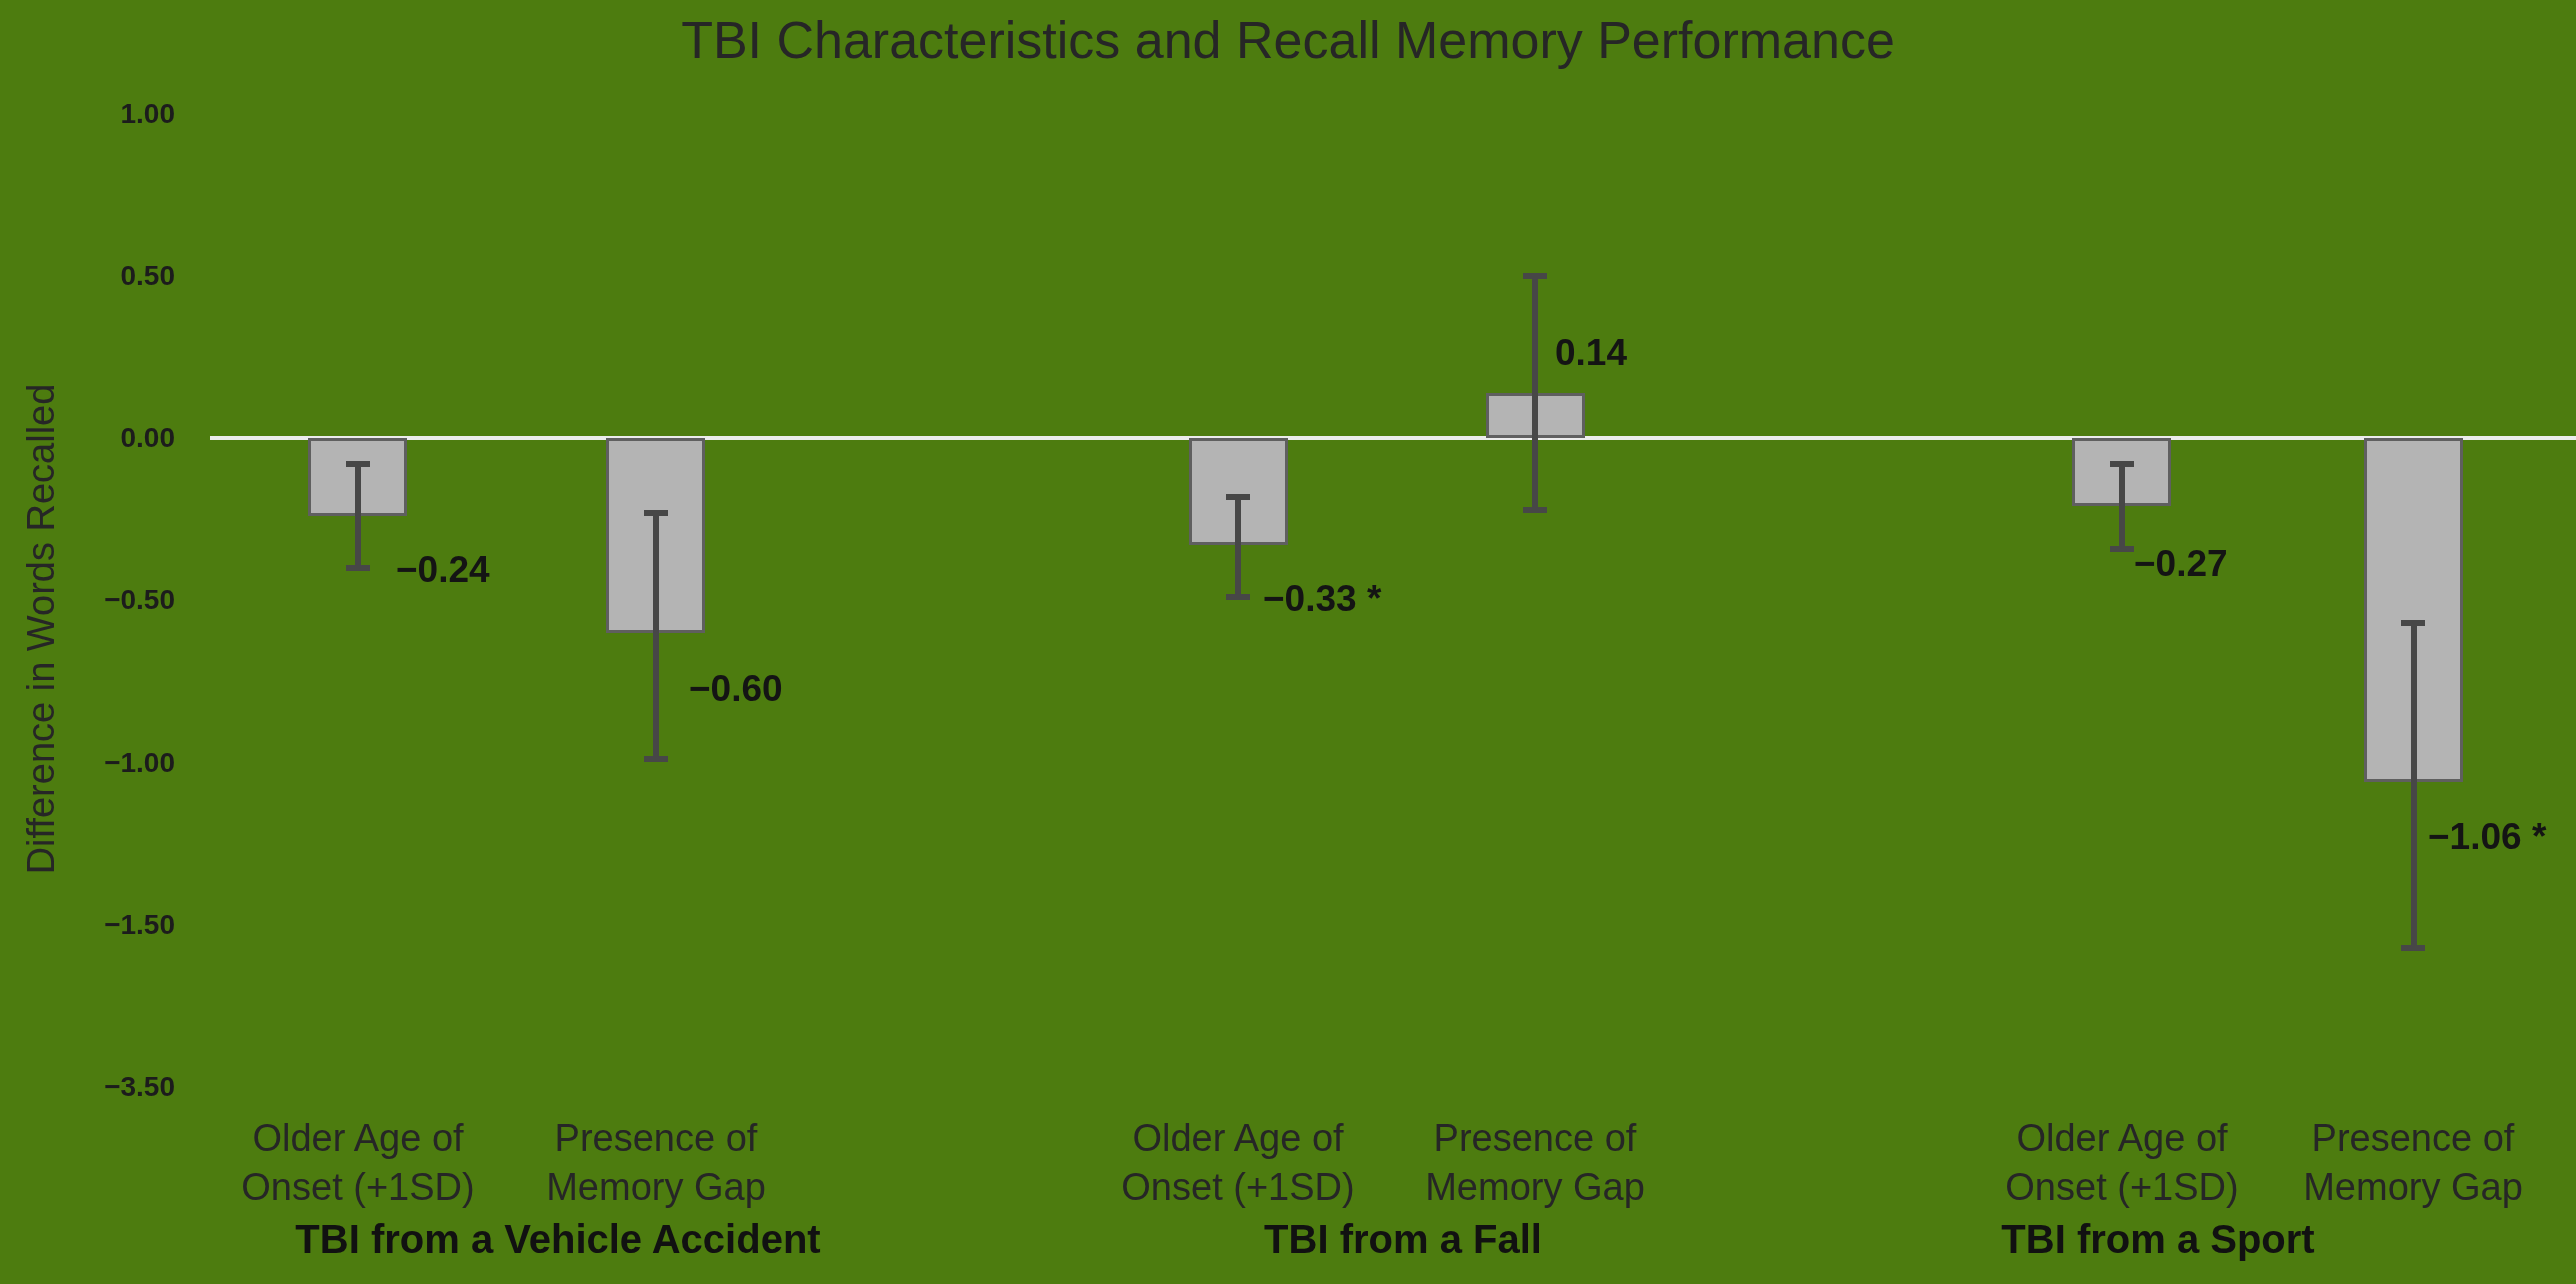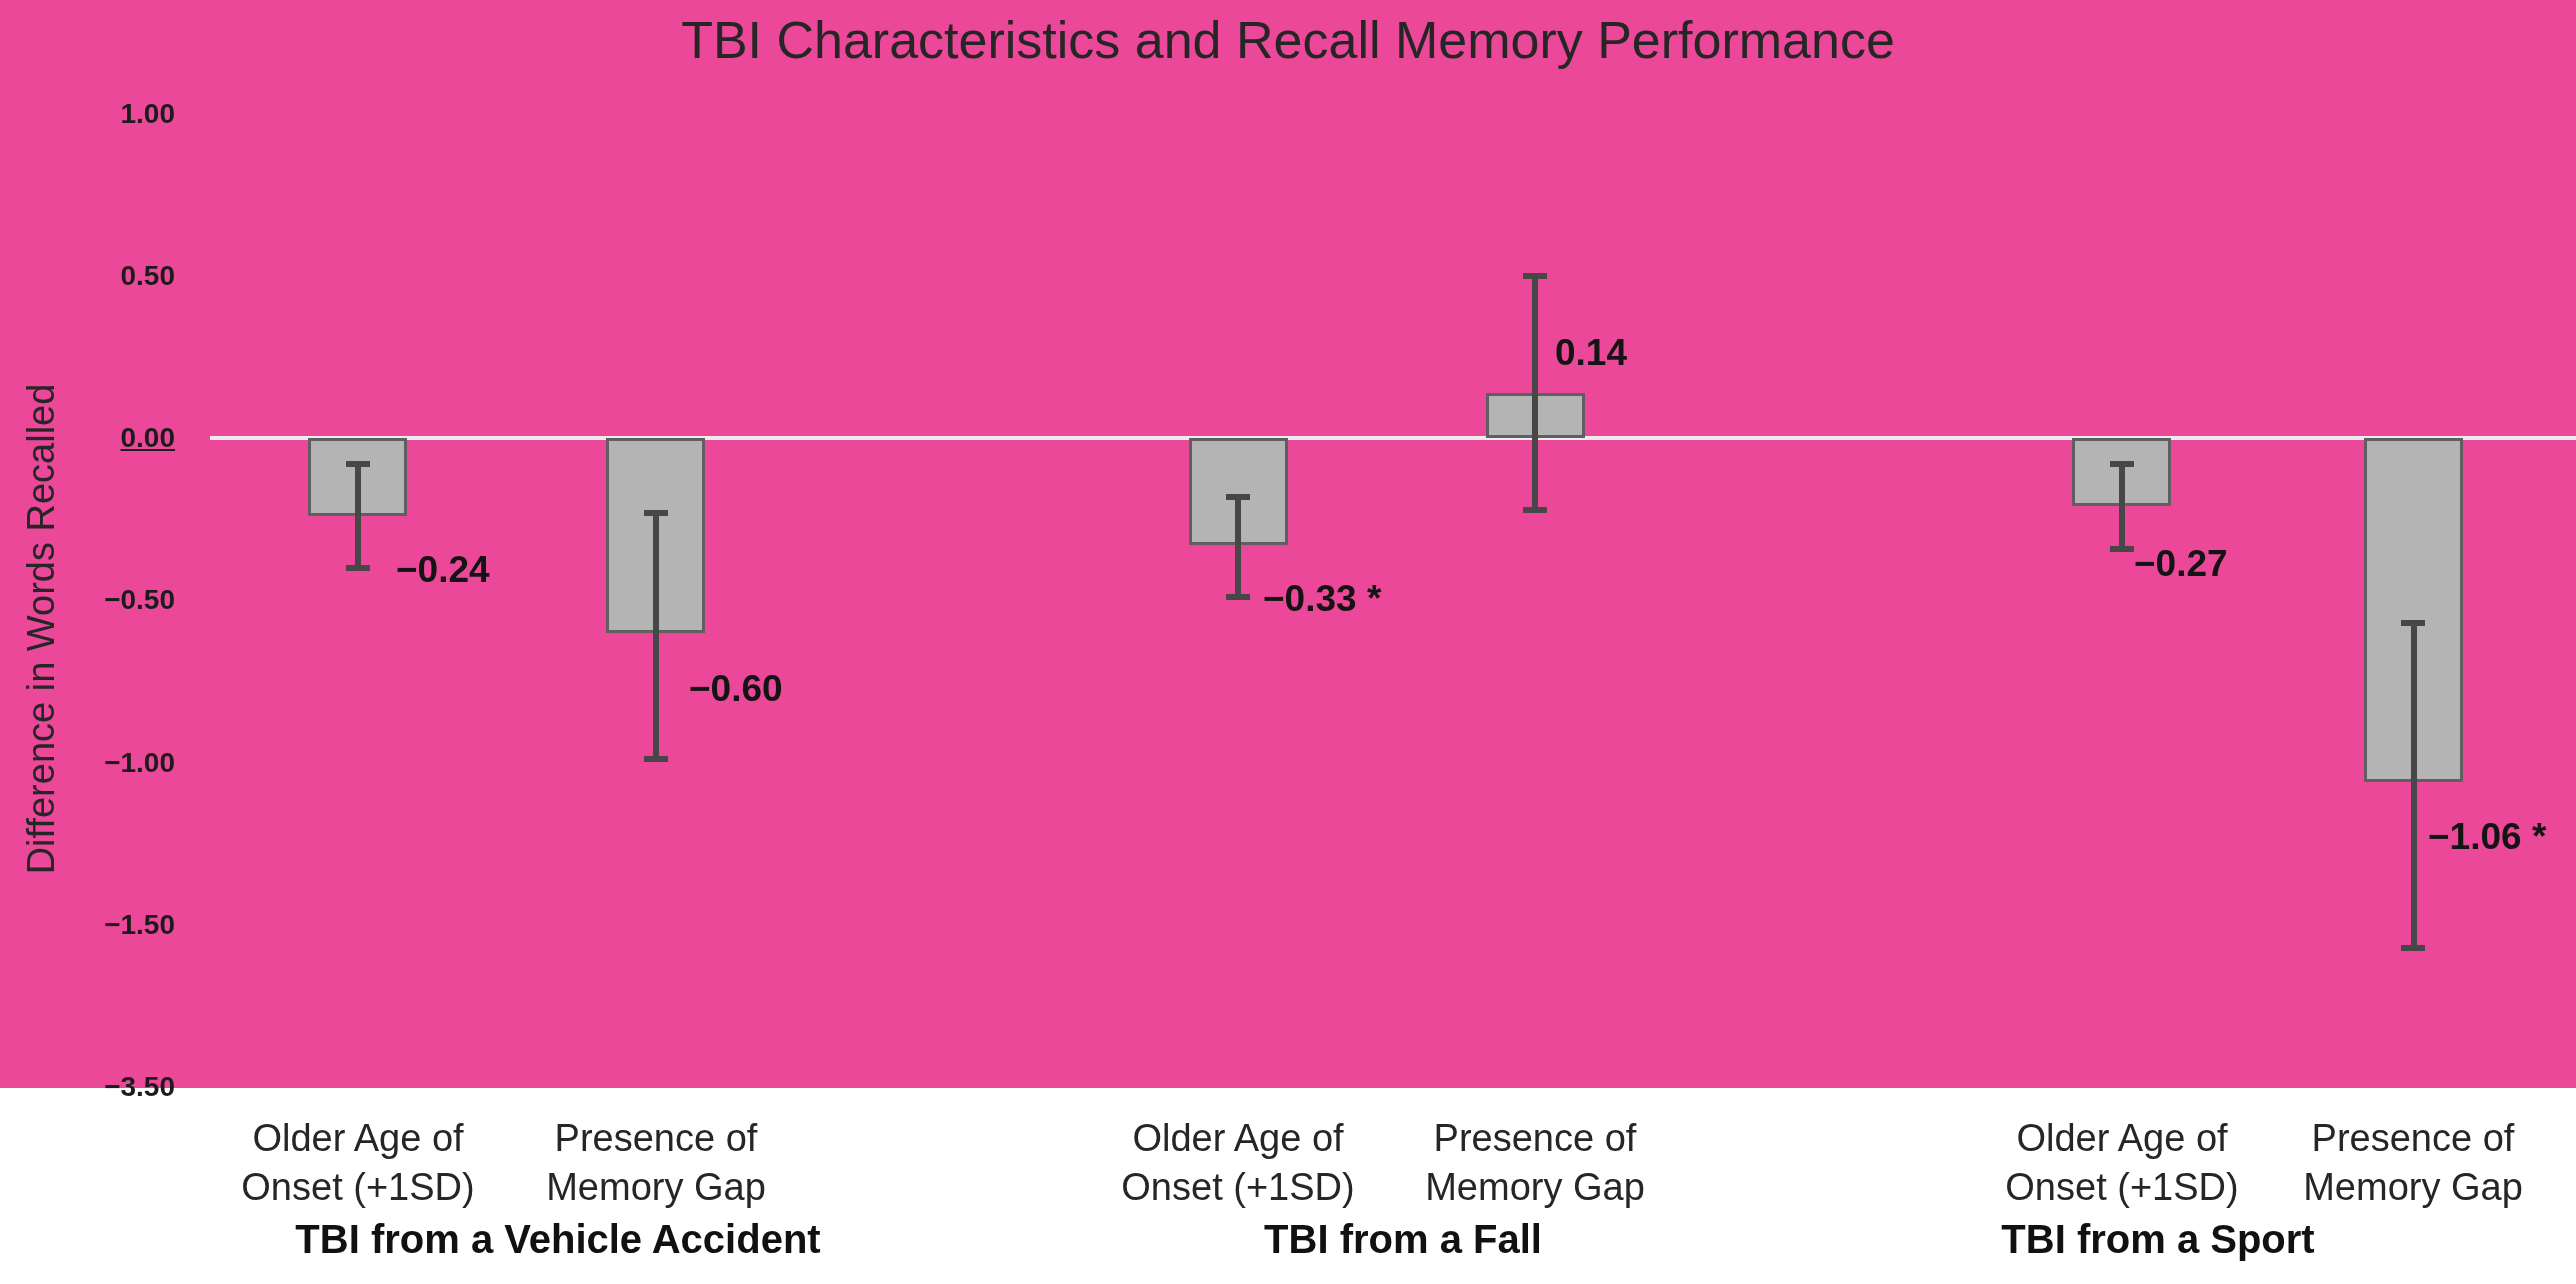--- a/index.html
+++ b/index.html
@@ -7,22 +7,22 @@
     padding: 0;
     background: #ffffff;
     width: 2576px;
     height: 1284px;
     overflow: hidden;
     font-family: "Liberation Sans", "DejaVu Sans", sans-serif;
   }
   #chart {
     position: relative;
     width: 2576px;
-    height: 1088px;
-    background: #ec4899;
+    height: 1284px;
+    background: #4d7c0f;
   }
   .chart-title {
     position: absolute;
     top: 10px;
     left: 0;
     right: 0;
     text-align: center;
     font-size: 52px;
     font-weight: 400;
     color: #262626;
@@ -100,21 +100,21 @@
 </head>
 <body>
 
 <div id="chart">
   <div class="chart-title">TBI Characteristics and Recall Memory Performance</div>
   <div class="y-axis-title">Difference in Words Recalled</div>
   <div id="plot-layer">
       <div class="zero-line" style="left: 210px; top: 436px; width: 2366px; height: 4.2px; background: rgb(236, 236, 236);"></div>
       <div class="ytick" style="top: 114px;">1.00</div>
       <div class="ytick" style="top: 276px;">0.50</div>
-      <div class="ytick" style="top: 438px; text-decoration: underline;">0.00</div>
+      <div class="ytick" style="top: 438px;">0.00</div>
       <div class="ytick" style="top: 600px;">−0.50</div>
       <div class="ytick" style="top: 763px; margin-left: 17px;">−1.00</div>
       <div class="ytick" style="top: 925px;">−1.50</div>
       <div class="ytick" style="top: 1087px;">−3.50</div>
       <div class="bar" style="left: 308px; top: 438px; width: 99px; height: 78px; background: rgb(180, 180, 180); border-color: rgb(95, 95, 95);"></div>
       <div class="whisker-line" style="left: 355px; top: 464px; width: 5.7px; height: 104px; background: rgb(71, 71, 71);"></div>
       <div class="whisker-cap" style="left: 346px; top: 461px; width: 24px; height: 5.7px; background: rgb(71, 71, 71);"></div>
       <div class="whisker-cap" style="left: 346px; top: 565px; width: 24px; height: 5.7px; background: rgb(71, 71, 71);"></div>
       <div class="value-label" style="left: 396px; top: 570px;">−0.24</div>
       <div class="cat-label" style="left: 146px; top: 1114px; width: 424px;">Older Age of

